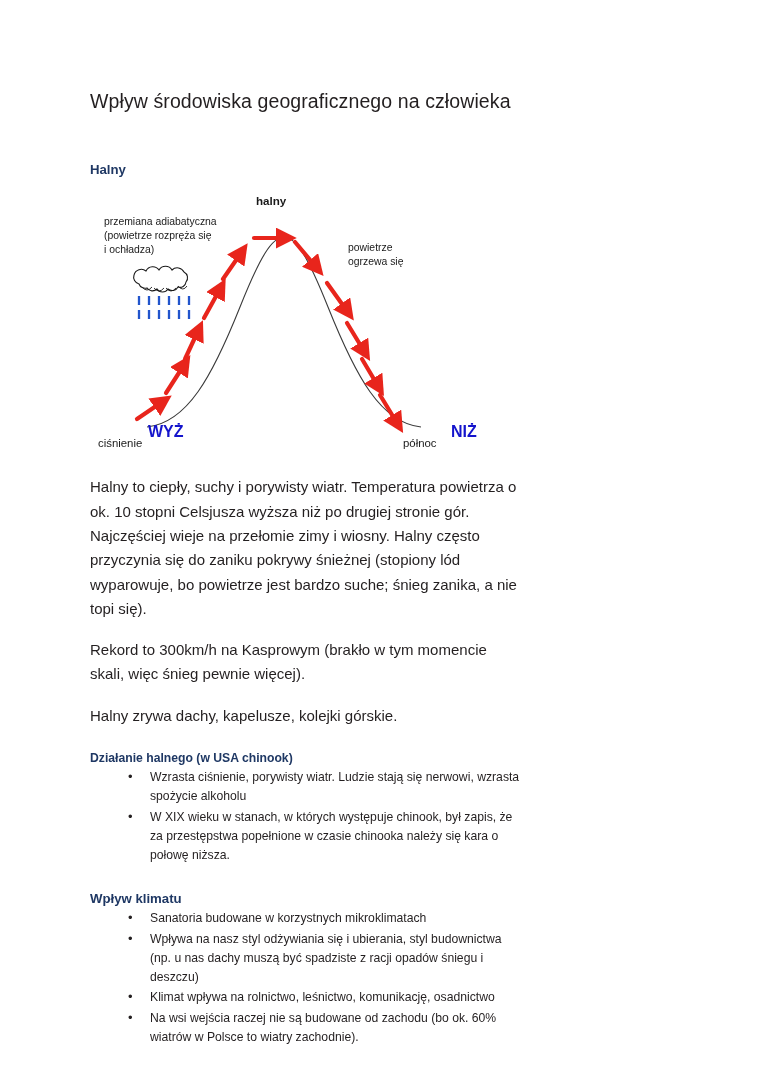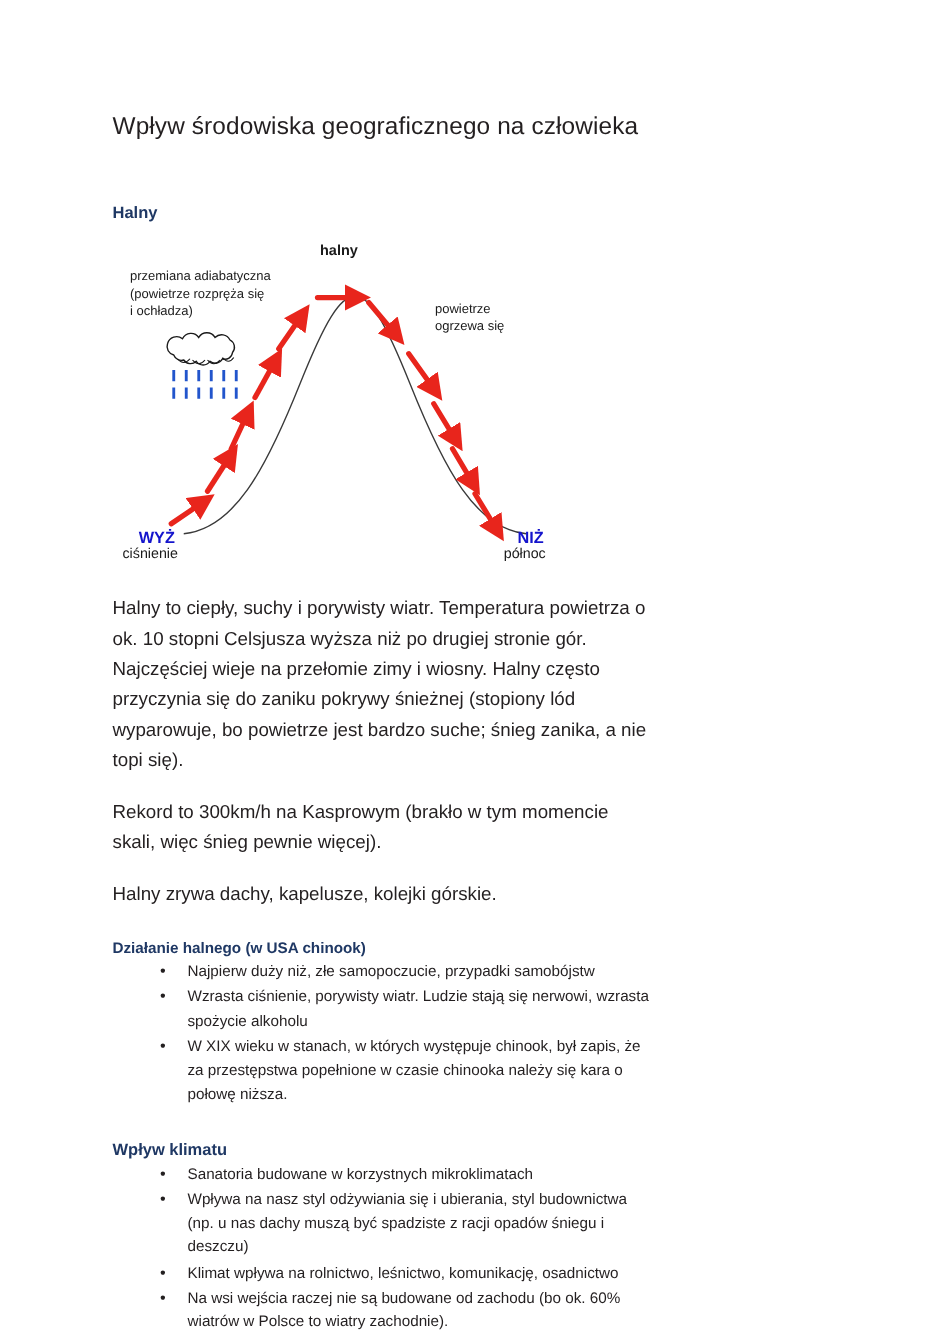--- a/index.html
+++ b/index.html
@@ -87,21 +87,21 @@
   .diagram svg { position: absolute; left: 0; top: 0; }
   .dlabel {
     position: absolute;
     font-family: "Liberation Sans", sans-serif;
     font-size: 10.4px;
     line-height: 1.35;
     color: #1a1a1a;
     white-space: pre-line;
   }
   .dlabel.bold { font-weight: bold; font-size: 11.6px; }
-  .dlabel.blue { color: #1414cc; font-weight: bold; font-size: 13px; }
+  .dlabel.blue { color: #1414cc; font-weight: bold; font-size: 16px; margin-left: 37px; }
   .dlabel.bk { color: #1a1a1a; font-size: 11.4px; }
   .lbl-halny  { left: 164px; top: 6px; }
   .lbl-adiab  { left: 12px;  top: 28px; }
   .lbl-ogrzewa{ left: 256px; top: 54px; }
   .lbl-wyz    { left: 19px;  top: 234px; }
   .lbl-pld    { left: 6px;   top: 249px; }
   .lbl-niz    { left: 322px; top: 234px; }
   .lbl-pln    { left: 311px; top: 249px; text-align: right; }
 </style>
 </head>
@@ -191,21 +191,20 @@
     <div class="dlabel blue lbl-niz">NIŻ</div>
     <div class="dlabel bk lbl-pln">północ</div>
   </div>
 
   <p class="para">Halny to ciepły, suchy i porywisty wiatr. Temperatura powietrza o ok. 10 stopni Celsjusza wyższa niż po drugiej stronie gór. Najczęściej wieje na przełomie zimy i wiosny. Halny często przyczynia się do zaniku pokrywy śnieżnej (stopiony lód wyparowuje, bo powietrze jest bardzo suche; śnieg zanika, a nie topi się).</p>
   <p class="para tight">Rekord to 300km/h na Kasprowym (brakło w tym momencie skali, więc śnieg pewnie więcej).</p>
   <p class="para tight">Halny zrywa dachy, kapelusze, kolejki górskie.</p>
 
   <h2 class="h2 dzialanie">Działanie halnego (w USA chinook)</h2>
   <ul class="bullets">
-    <li>Najpierw duży niż, złe samopoczucie, przypadki samobójstw</li>
     <li>Wzrasta ciśnienie, porywisty wiatr. Ludzie stają się nerwowi, wzrasta spożycie alkoholu</li>
     <li>W XIX wieku w stanach, w których występuje chinook, był zapis, że za przestępstwa popełnione w czasie chinooka należy się kara o połowę niższa.</li>
   </ul>
 
   <h2 class="h2 wplyw">Wpływ klimatu</h2>
   <ul class="bullets">
     <li>Sanatoria budowane w korzystnych mikroklimatach</li>
     <li>Wpływa na nasz styl odżywiania się i ubierania, styl budownictwa (np. u nas dachy muszą być spadziste z racji opadów śniegu i deszczu)</li>
     <li>Klimat wpływa na rolnictwo, leśnictwo, komunikację, osadnictwo</li>
     <li>Na wsi wejścia raczej nie są budowane od zachodu (bo ok. 60% wiatrów w Polsce to wiatry zachodnie).</li>

